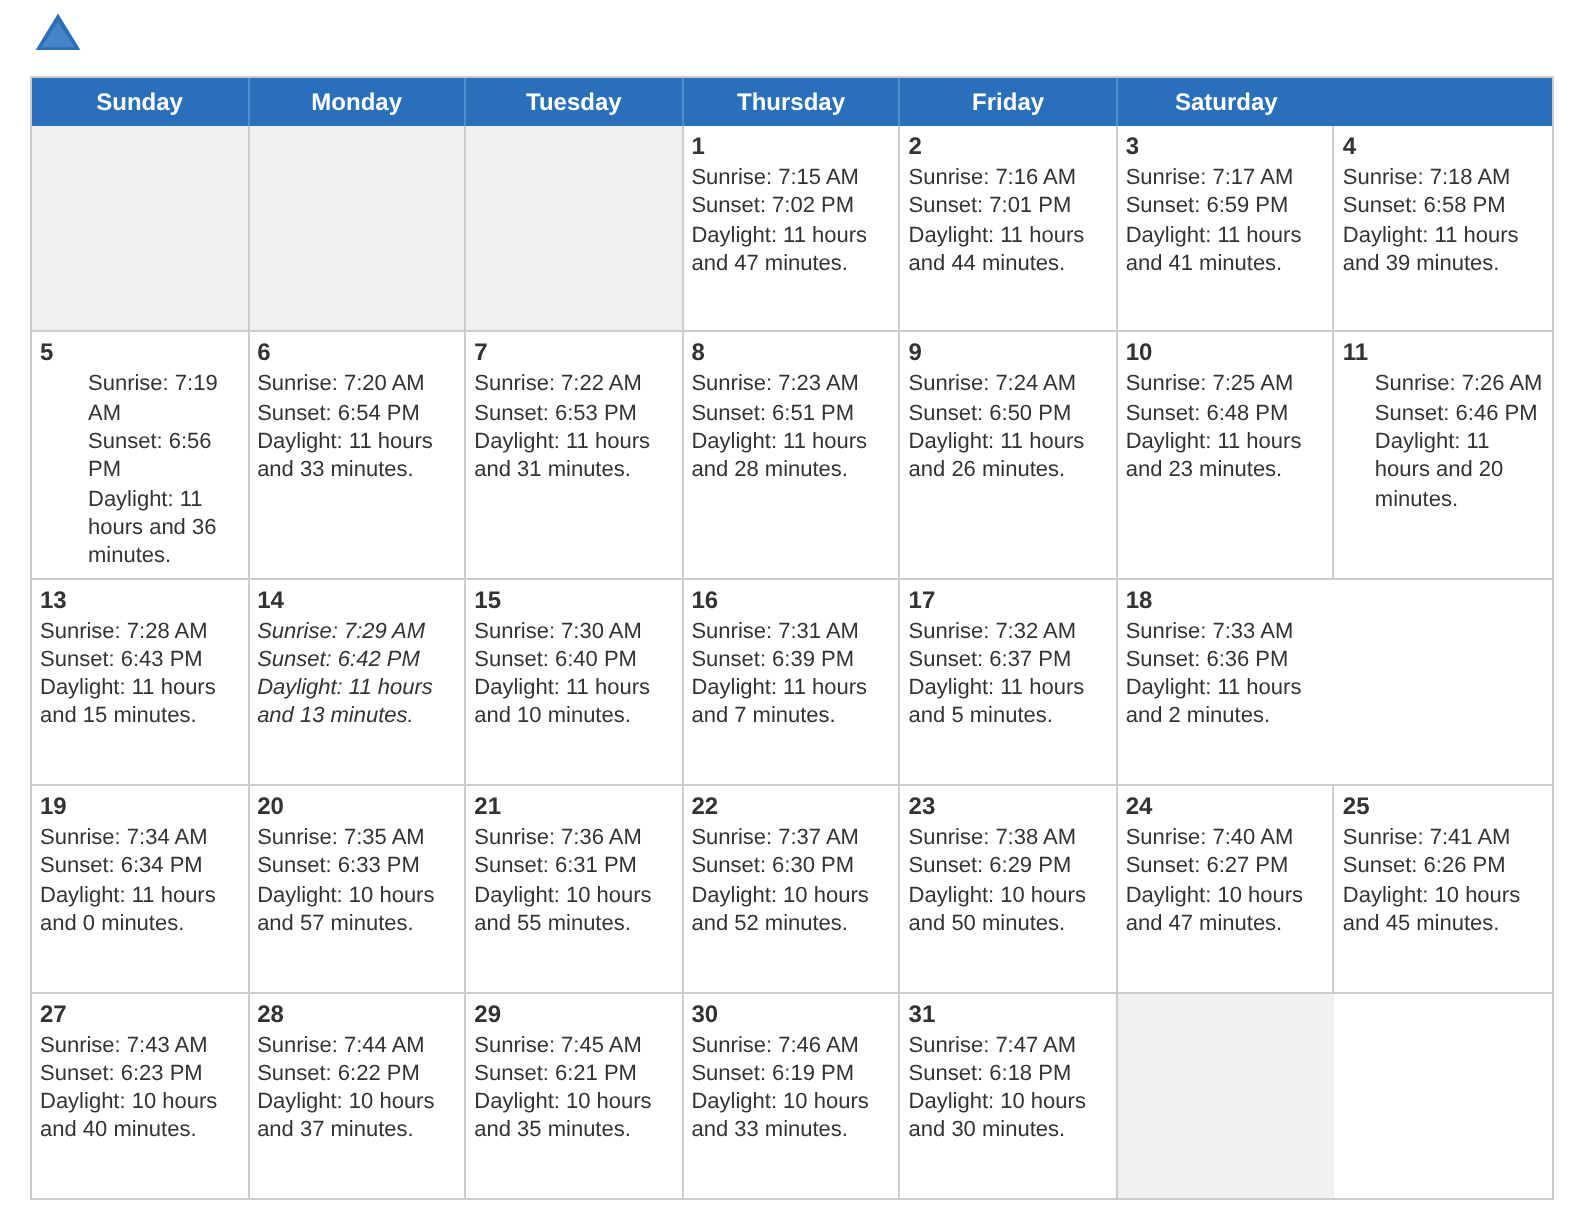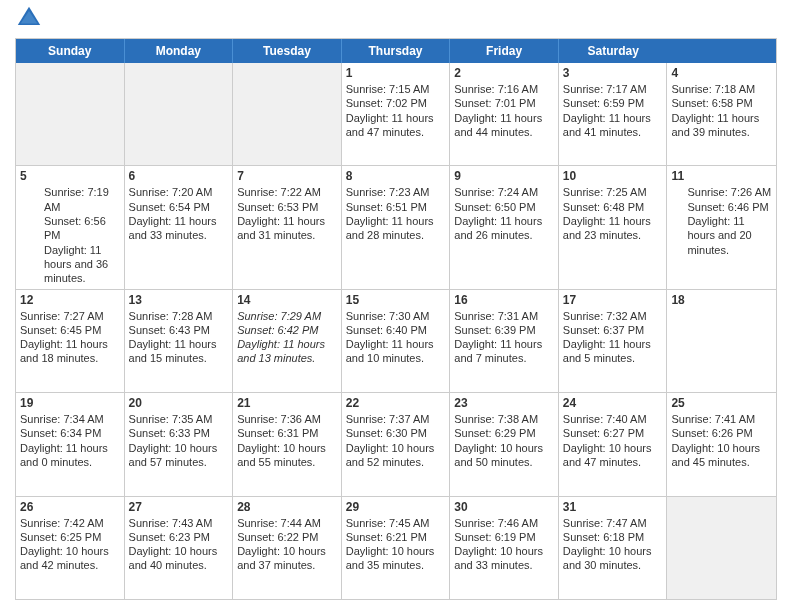--- a/index.html
+++ b/index.html
@@ -214,26 +214,20 @@
           </div>
           <div class="cal-cell">
             <div class="day-number">11</div>
             <div class="cell-text" style="white-space: pre-line; margin-left: 16px;">Sunrise: 7:26 AM
 Sunset: 6:46 PM
 Daylight: 11 hours and 20 minutes.</div>
           </div>
         </div>
         <div class="cal-week">
           <div class="cal-cell">
-            <div class="day-number">12</div>
-            <div class="cell-text" style="white-space: pre-line;">Sunrise: 7:27 AM
-Sunset: 6:45 PM
-Daylight: 11 hours and 18 minutes.</div>
-          </div>
-          <div class="cal-cell">
             <div class="day-number">13</div>
             <div class="cell-text" style="white-space: pre-line;">Sunrise: 7:28 AM
 Sunset: 6:43 PM
 Daylight: 11 hours and 15 minutes.</div>
           </div>
           <div class="cal-cell">
             <div class="day-number">14</div>
             <div class="cell-text" style="white-space: pre-line; font-style: italic;">Sunrise: 7:29 AM
 Sunset: 6:42 PM
 Daylight: 11 hours and 13 minutes.</div>
@@ -251,20 +245,23 @@
 Daylight: 11 hours and 7 minutes.</div>
           </div>
           <div class="cal-cell">
             <div class="day-number">17</div>
             <div class="cell-text" style="white-space: pre-line;">Sunrise: 7:32 AM
 Sunset: 6:37 PM
 Daylight: 11 hours and 5 minutes.</div>
           </div>
           <div class="cal-cell">
             <div class="day-number">18</div>
+            <div class="cell-text" style="white-space: pre-line;">Sunrise: 7:33 AM
+Sunset: 6:36 PM
+Daylight: 11 hours and 2 minutes.</div>
           </div>
         </div>
         <div class="cal-week">
           <div class="cal-cell">
             <div class="day-number">19</div>
             <div class="cell-text" style="white-space: pre-line;">Sunrise: 7:34 AM
 Sunset: 6:34 PM
 Daylight: 11 hours and 0 minutes.</div>
           </div>
           <div class="cal-cell">
@@ -298,26 +295,20 @@
 Daylight: 10 hours and 47 minutes.</div>
           </div>
           <div class="cal-cell">
             <div class="day-number">25</div>
             <div class="cell-text" style="white-space: pre-line;">Sunrise: 7:41 AM
 Sunset: 6:26 PM
 Daylight: 10 hours and 45 minutes.</div>
           </div>
         </div>
         <div class="cal-week">
-          <div class="cal-cell">
-            <div class="day-number">26</div>
-            <div class="cell-text" style="white-space: pre-line;">Sunrise: 7:42 AM
-Sunset: 6:25 PM
-Daylight: 10 hours and 42 minutes.</div>
-          </div>
           <div class="cal-cell">
             <div class="day-number">27</div>
             <div class="cell-text" style="white-space: pre-line;">Sunrise: 7:43 AM
 Sunset: 6:23 PM
 Daylight: 10 hours and 40 minutes.</div>
           </div>
           <div class="cal-cell">
             <div class="day-number">28</div>
             <div class="cell-text" style="white-space: pre-line;">Sunrise: 7:44 AM
 Sunset: 6:22 PM

